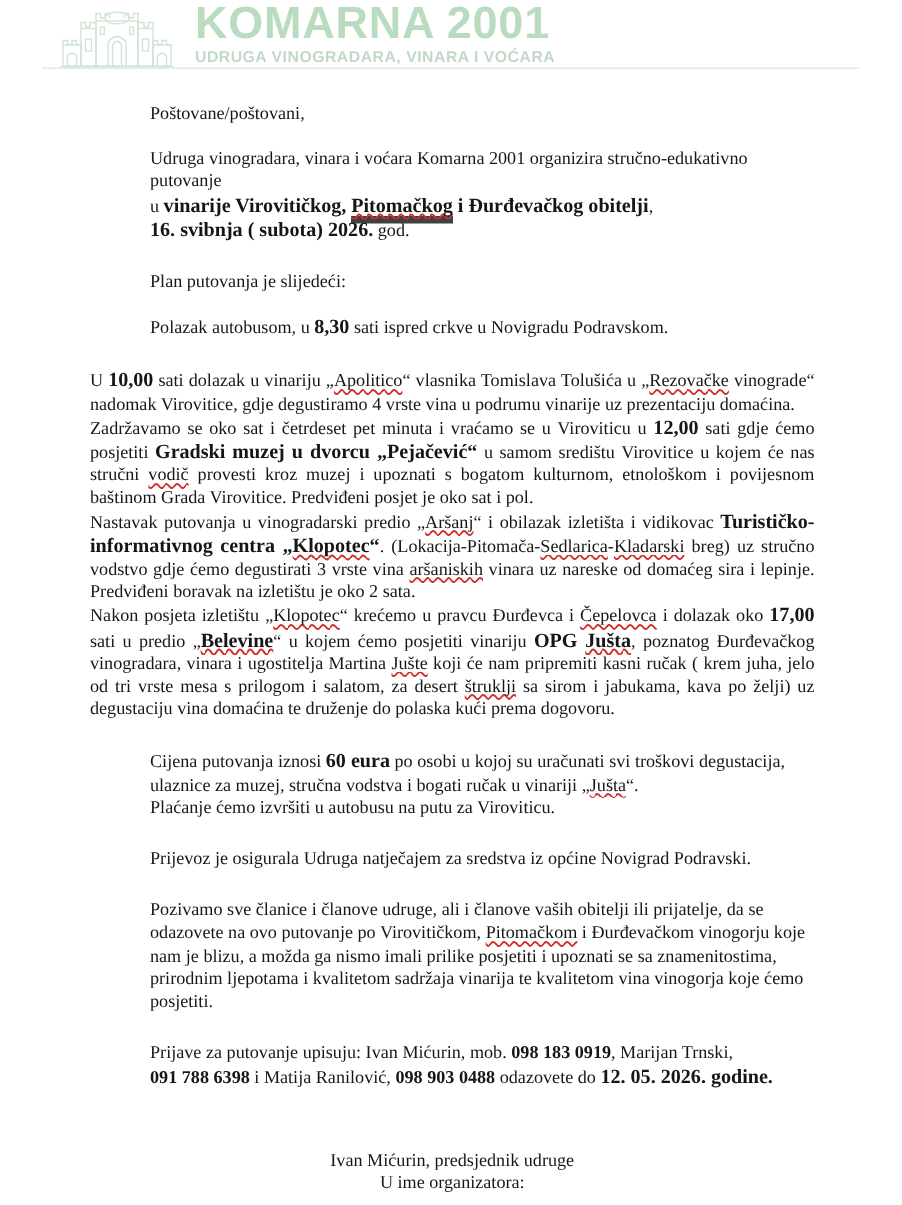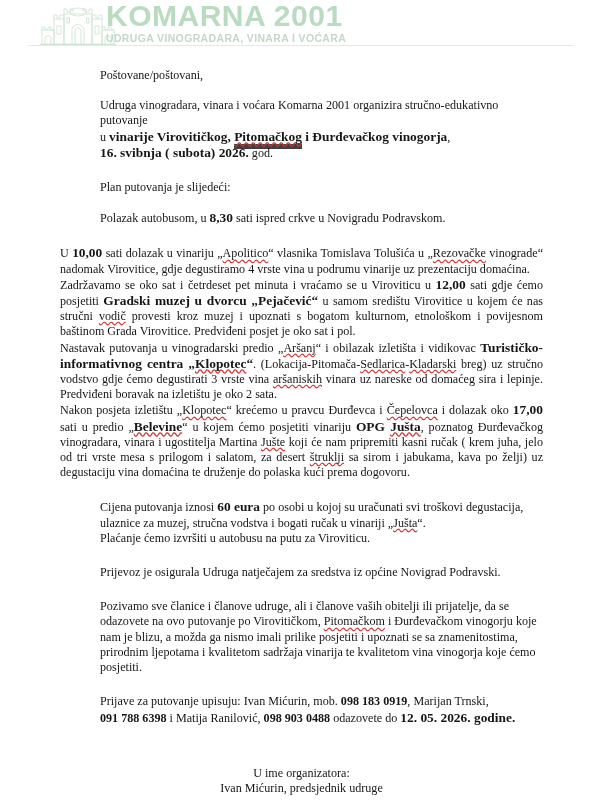--- a/index.html
+++ b/index.html
@@ -27,21 +27,21 @@
   #logo-mark {
     position: absolute;
     left: 40px;
     top: 4px;
     width: 76px;
     height: 42px;
   }
   #logo-mark svg { display: block; }
   #logo-wordmark {
     position: absolute;
-    left: 106px;
+    left: 130px;
     top: 1px;
     width: 300px;
   }
   #logo-title {
     font-family: "Liberation Sans", "DejaVu Sans", sans-serif;
     font-weight: bold;
     font-size: 30px;
     line-height: 30px;
     letter-spacing: 0.5px;
     color: #b9dcc0;
@@ -163,21 +163,21 @@
 <div id="letter-body">
 
   <p class="para left">
     <span>Poštovane/poštovani,</span>
   </p>
 
   <div class="gap-md"></div>
 
   <p class="para left">
     <span>Udruga vinogradara, vinara i voćara Komarna 2001 organizira stručno-edukativno putovanje</span><br>
-    <span>u </span><span class="big">vinarije Virovitičkog, </span><span class="big sp-u">Pitomačkog</span><span class="big"> i Đurđevačkog vinogorja</span><span>,</span><br>
+    <span>u </span><span class="big">vinarije Virovitičkog, </span><span class="big sp-u">Pitomačkog</span><span class="big"> i Đurđevačkog obitelji</span><span>,</span><br>
     <span class="big">16. svibnja ( subota) 2026.</span><span> god.</span>
   </p>
 
   <div class="gap-lg"></div>
 
   <p class="para left">
     <span>Plan putovanja je slijedeći:</span>
   </p>
 
   <div class="gap-md"></div>
@@ -230,15 +230,15 @@
   <div class="gap-lg"></div>
 
   <p class="para left">
     <span>Prijave za putovanje upisuju: Ivan Mićurin, mob. </span><span class="b">098 183 0919</span><span>, Marijan Trnski,</span><br>
     <span class="b">091 788 6398</span><span> i Matija Ranilović, </span><span class="b">098 903 0488</span><span> odazovete do </span><span class="big">12. 05. 2026. godine.</span>
   </p>
 
 </div>
 
 <div id="signature-block">
+  <div class="sig-line">Ivan Mićurin,  predsjednik udruge</div>
   <div class="sig-line">U ime organizatora:</div>
-  <div class="sig-line">Ivan Mićurin,  predsjednik udruge</div>
 </div>
 
 </body></html>

